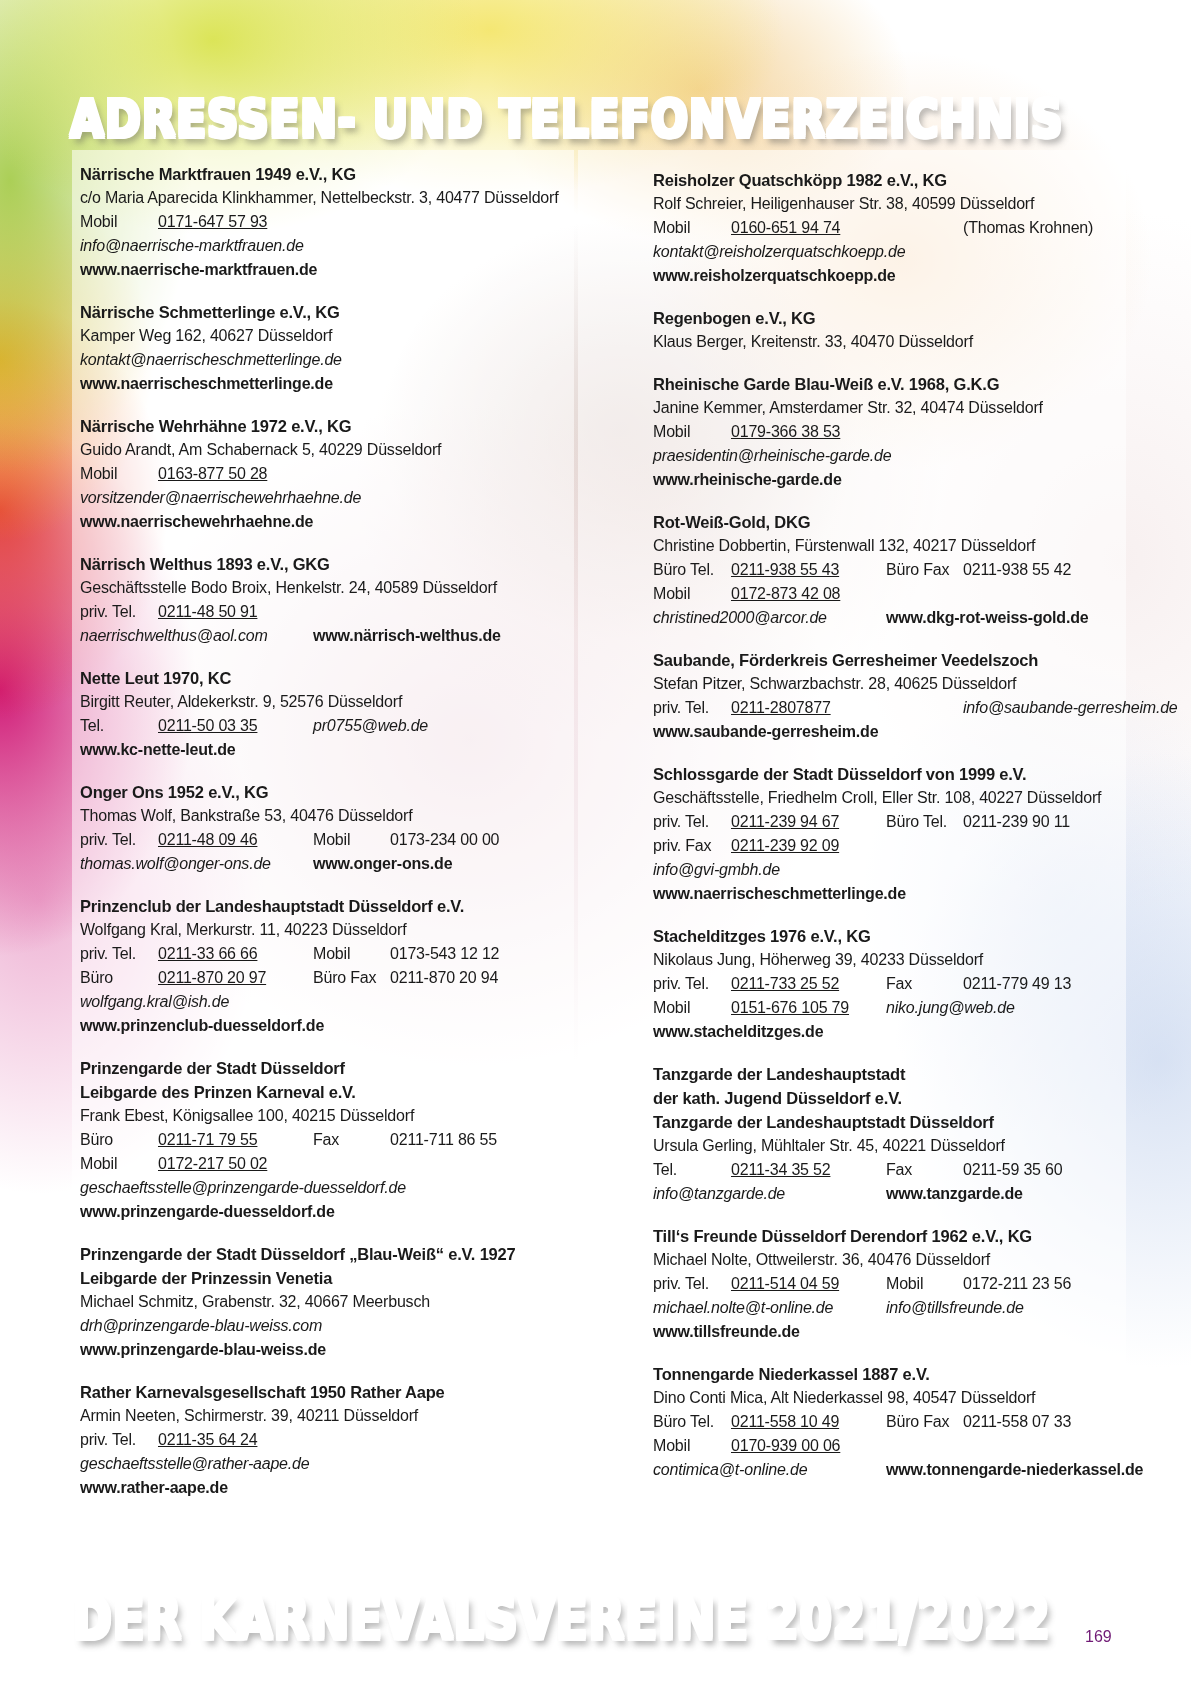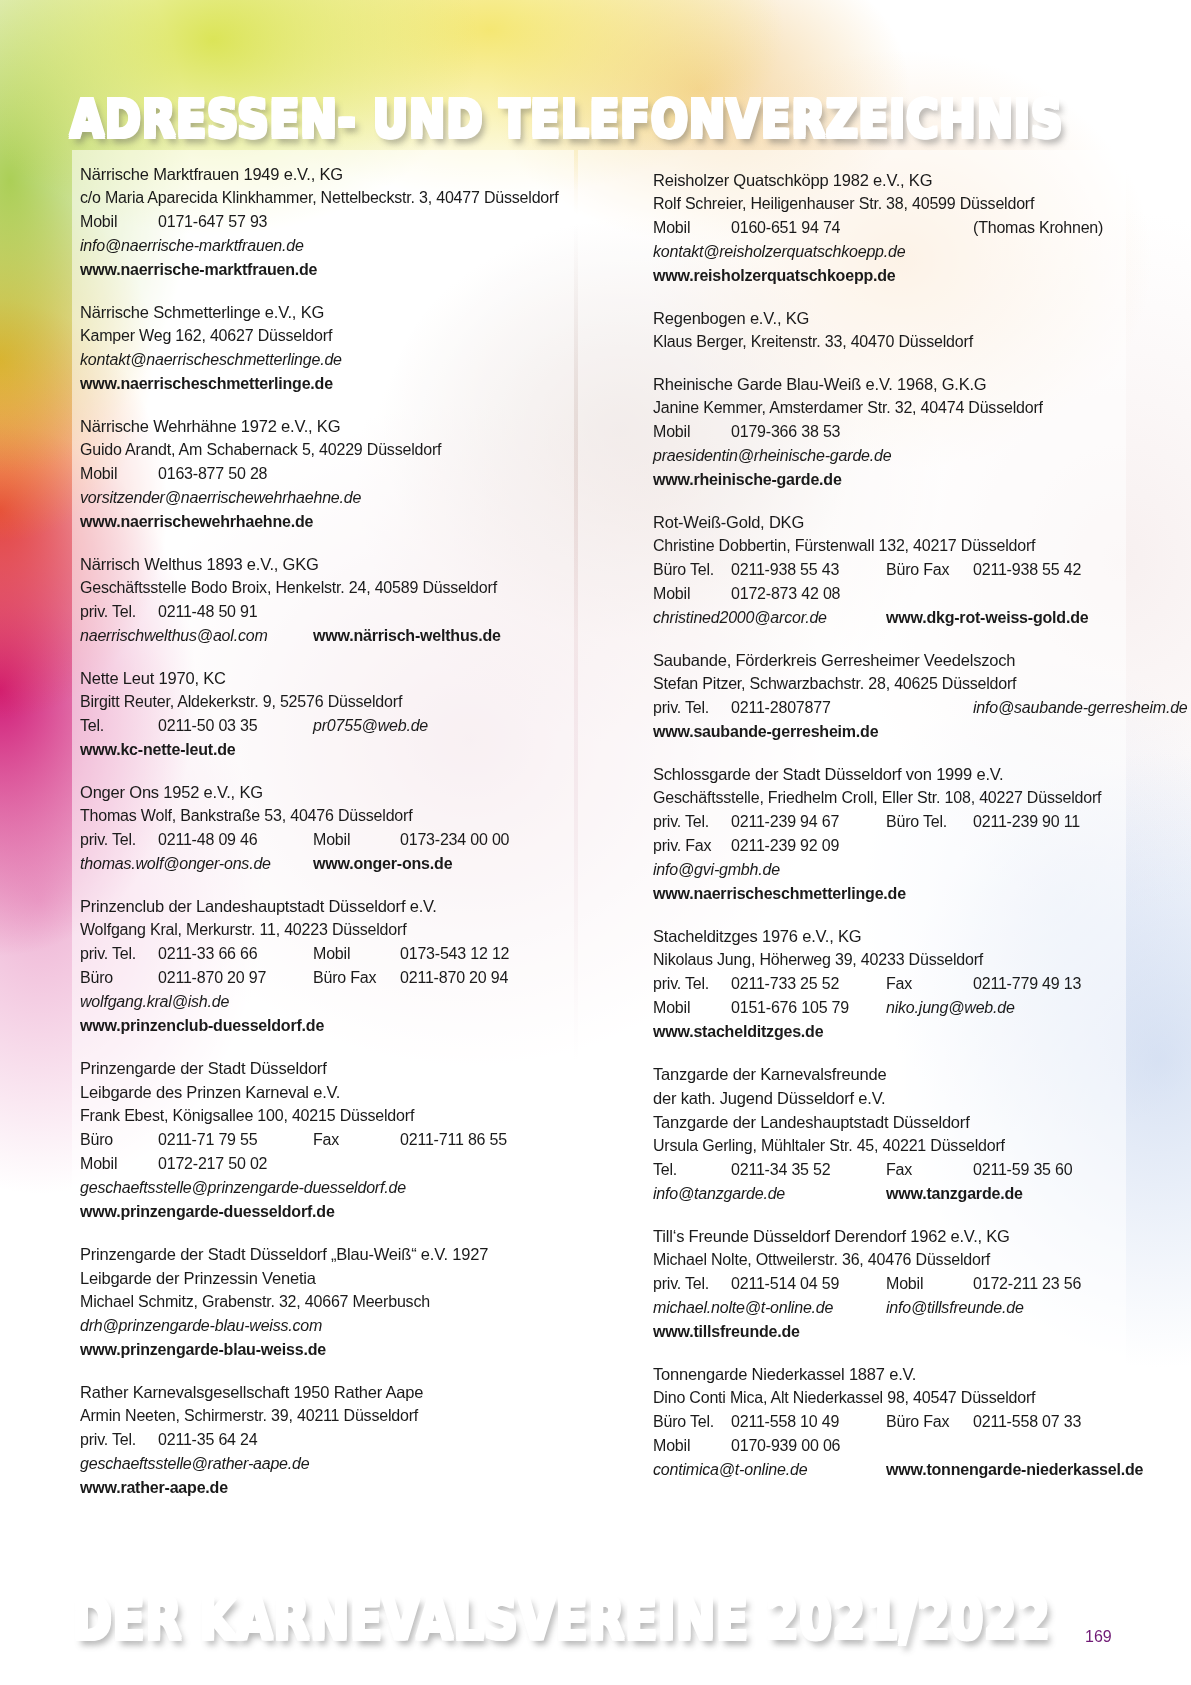--- a/index.html
+++ b/index.html
@@ -39,24 +39,24 @@
       5px 6px 7px rgba(90,90,90,.45);
     transform-origin:left top;
   }
   #title-top{left:70px;top:54px;font-size:52px;letter-spacing:1px;transform:scaleX(.84);}
   #title-bottom{left:73px;top:1548px;font-size:57px;letter-spacing:1px;transform:scaleX(.82);}
 
   .col{position:absolute;width:512px;font-size:16px;letter-spacing:-.2px;color:#1a1a1a;}
   #col-left{left:80px;top:162px;}
   #col-right{left:627px;top:168px;margin-left:26px;}
   .entry{margin-bottom:18px;}
-  .hline{font-weight:normal;font-size:16.5px;height:24px;line-height:24px;white-space:nowrap;}
+  .hline{font-weight:bold;font-size:16.5px;height:24px;line-height:24px;white-space:nowrap;}
   .line{position:relative;height:24px;line-height:24px;}
   .seg{position:absolute;top:0;white-space:nowrap;}
-  .c0{left:0;} .c1{left:78px;} .c2{left:233px;} .c3{left:320px;}
+  .c0{left:0;} .c1{left:78px;text-decoration:underline;} .c2{left:233px;} .c3{left:310px;}
   .email{font-style:italic;text-align:center;}
   .web{font-weight:bold;}
 
   #page-number{position:absolute;left:1085px;top:1628px;font-size:16px;color:#701a75;}
 </style>
 </head>
 <body>
 
 <div class="panel" id="panel-left"></div>
 <div class="panel" id="panel-right"></div>
@@ -339,21 +339,21 @@
       <div class="line">
         <span class="seg c0 lbl">Mobil</span>
         <span class="seg c1 val">0151-676 105 79</span>
         <span class="seg c2 email">niko.jung@web.de</span>
       </div>
       <div class="line">
         <span class="seg c0 web">www.stachelditzges.de</span>
       </div>
     </article>
     <article class="entry">
-      <div class="hline">Tanzgarde der Karnevalsfreunde</div>
+      <div class="hline">Tanzgarde der Landeshauptstadt</div>
       <div class="hline">der kath. Jugend Düsseldorf e.V.</div>
       <div class="hline">Tanzgarde der Landeshauptstadt Düsseldorf</div>
       <div class="line">
         <span class="seg c0 txt">Ursula Gerling, Mühltaler Str. 45, 40221 Düsseldorf</span>
       </div>
       <div class="line">
         <span class="seg c0 lbl">Tel.</span>
         <span class="seg c1 val">0211-34 35 52</span>
         <span class="seg c2 lbl">Fax</span>
         <span class="seg c3 val">0211-59 35 60</span>

